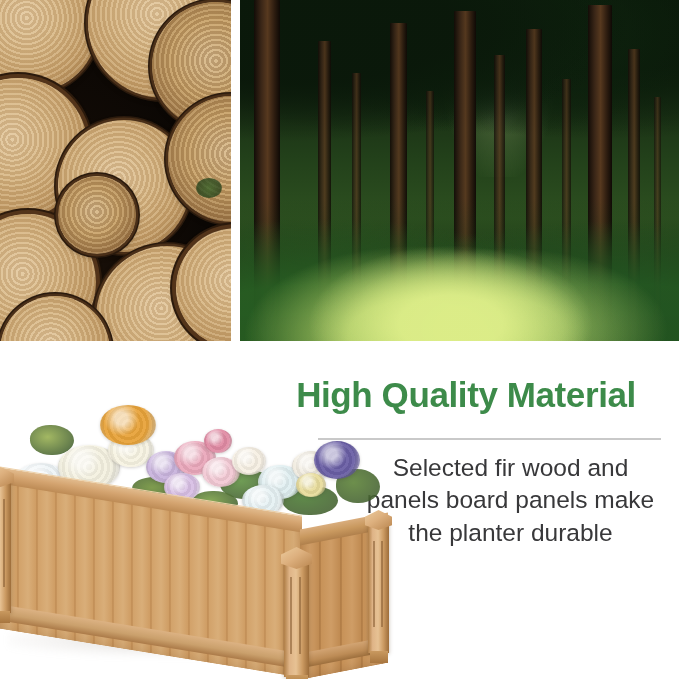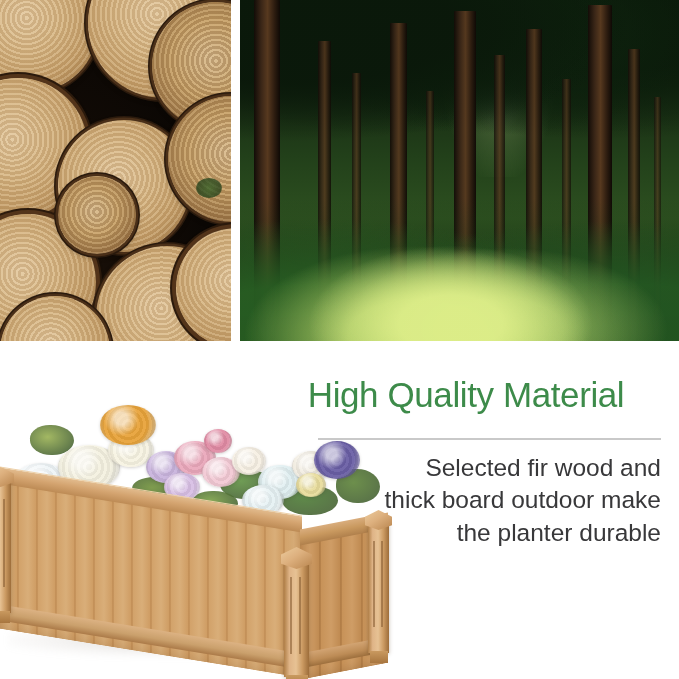--- a/index.html
+++ b/index.html
@@ -64,30 +64,30 @@
       radial-gradient(ellipse at 18% 95%, rgba(40,95,35,.9) 0 26%, transparent 60%),
       radial-gradient(ellipse at 86% 90%, rgba(36,88,34,.9) 0 24%, transparent 58%),
       linear-gradient(180deg, transparent 0%, rgba(22,52,18,.55) 70%, rgba(14,34,12,.8) 100%);
   }
   .trunk { position:absolute; bottom:0;
     background:linear-gradient(90deg, #120c07 0%, #3a2617 28%, #57391f 52%, #2e1d10 78%, #0e0905 100%);
     border-radius:1px; }
 
   
   .headline { position:absolute; left:268px; top:377px; width:396px;
-    text-align:center; font-size:35px; font-weight:normal; line-height:1.05;
+    text-align:center; font-size:35px; font-weight:bold; line-height:1.05;
     color:#3d8b4a; letter-spacing:-.4px; white-space:nowrap; }
 
   .divider { position:absolute; left:318px; top:438px; width:343px; height:2px;
     background:#c9c9c9; }
 
   .body-copy { position:absolute; left:360px; top:452px; width:301px;
     text-align:right; font-size:24.5px; line-height:1.32; color:#38383a;
     font-weight:300; }
-  .body-copy .ln { display:block; white-space:nowrap; }
+  .body-copy .ln { display:block; white-space:nowrap;text-align:center; }
 
   
   .product { position:absolute; left:0; top:415px; width:430px; height:264px; }
 
   .shadow-ground { position:absolute; left:8px; top:208px; width:370px; height:34px;
     background:radial-gradient(ellipse at 50% 50%, rgba(130,120,110,.30) 0%, rgba(160,150,140,.10) 55%, transparent 80%);
     filter:blur(3px); }
 
   
   .flowers { position:absolute; left:-4px; top:-4px; width:420px; height:150px; }
@@ -188,21 +188,21 @@
         </div>
       <div class="ferns"></div>
     </div>
   </div>
 
   <div class="headline">High Quality Material</div>
   <div class="divider"></div>
 
   <div class="body-copy">
     <span class="ln">Selected fir wood and</span>
-    <span class="ln">thick board outdoor make</span>
+    <span class="ln">panels board panels make</span>
     <span class="ln">the planter durable</span>
   </div>
 
   <div class="product">
     <div class="shadow-ground"></div>
 
     <div class="flowers">
       <div id="foliage-layer">
           <div class="bl" style="left: -6px; top: 70px; width: 58px; height: 34px; background: radial-gradient(at 40% 40%, rgb(143, 174, 92) 0%, rgba(60, 90, 40, 0.85) 80%, transparent 100%); border-radius: 46% 54% 50% 50%;"></div>
           <div class="bl" style="left: 34px; top: 14px; width: 44px; height: 30px; background: radial-gradient(at 40% 40%, rgb(163, 184, 99) 0%, rgba(60, 90, 40, 0.85) 80%, transparent 100%); border-radius: 46% 54% 50% 50%;"></div>

